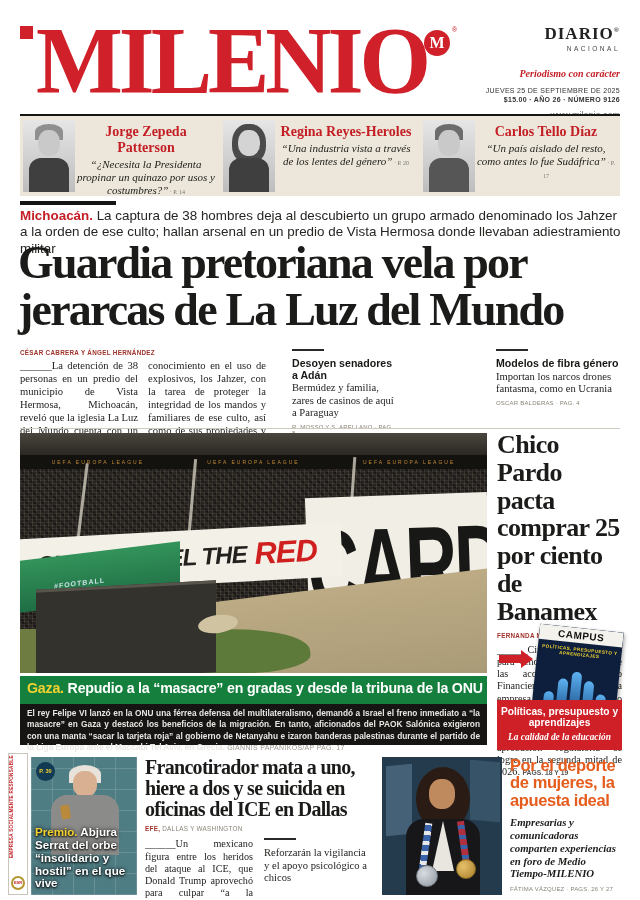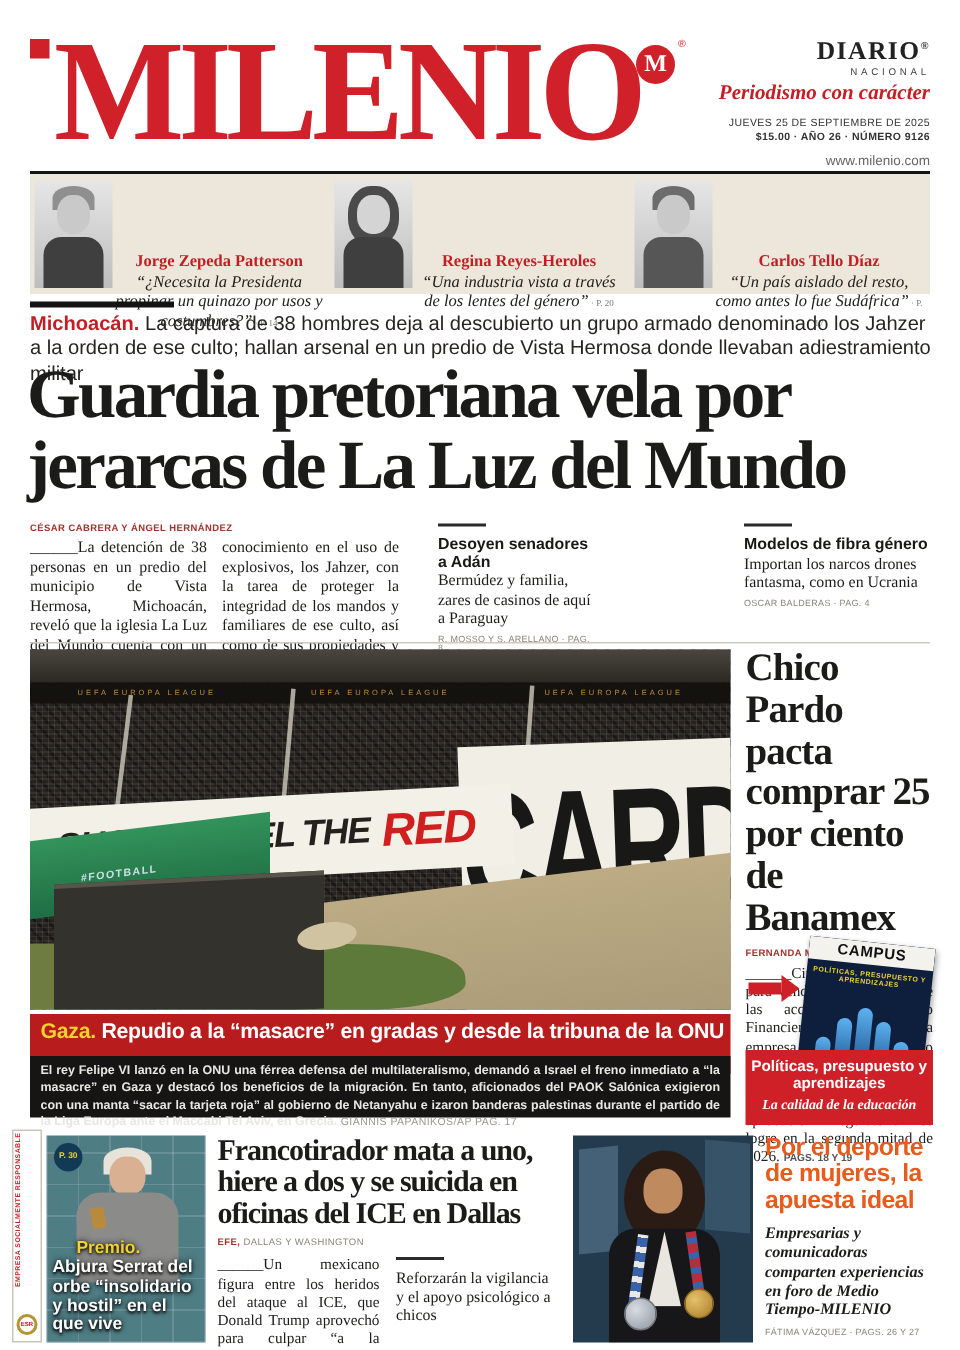--- a/index.html
+++ b/index.html
@@ -15,21 +15,21 @@
   .m-badge { position:absolute; left:424px; top:30px; width:26px; height:26px; border-radius:50%;
     background:#d0202a; color:#fff; text-align:center; line-height:26px;
     font-family:"Liberation Serif",serif; font-weight:bold; font-size:16px; }
   .m-reg { position:absolute; left:452px; top:26px; font-size:7px; color:#d0202a; }
   .pub-info { position:absolute; right:20px; top:24px; width:190px; text-align:right; }
   .pub-edition { font-family:"Liberation Serif",serif; font-weight:bold; font-size:17px;
     letter-spacing:1px; color:#222; }
   .pub-edition sup { font-size:7px; }
   .pub-scope { font-size:6.5px; letter-spacing:2.5px; color:#444; margin-top:1px; }
   .pub-slogan { font-family:"Liberation Serif",serif; font-style:italic; font-weight:bold;
-    font-size:14px; color:#c41e25; margin-top:3px; }
+    font-size:10px; color:#c41e25; margin-top:16px; }
   .pub-date { font-size:7px; color:#333; margin-top:8px; letter-spacing:.3px; }
   .pub-price { font-size:7px; font-weight:bold; color:#333; margin-top:2px; letter-spacing:.3px; }
   .pub-site { font-size:9px; color:#666; margin-top:7px; }
 
   
   .colstrip { position:absolute; left:20px; top:114px; width:600px; height:82px;
     background:#ece7da; border-top:2px solid #151515; display:flex; }
   .columnist { flex:1; display:flex; padding:4px 3px 2px 3px; }
   .avatar { width:52px; height:72px; position:relative; overflow:hidden; flex:none;
     background:linear-gradient(#e6e6e6,#bdbdbd); filter:grayscale(1); }
@@ -37,22 +37,22 @@
     background:#c9c9c9; }
   .av-hair { position:absolute; left:12px; top:4px; width:28px; height:16px;
     border-radius:50% 50% 0 0; background:#8f8f8f; }
   .av-body { position:absolute; left:6px; top:38px; width:40px; height:34px;
     border-radius:12px 12px 0 0; background:#3f3f3f; }
   .av2 .av-hair { background:#4a4a4a; height:40px; border-radius:45%; width:34px; left:9px; }
   .av2 .av-face { background:#d4d4d4; }
   .av3 .av-hair { background:#6c6c6c; }
   .av3 .av-body { background:#565656; }
   .col-text { flex:1; text-align:center; padding-top:4px; }
-  .col-name { font-family:"Liberation Serif",serif; font-weight:bold; font-size:11px;
-    color:#c41e25;margin-top:44px; }
+  .col-name { font-family:"Liberation Serif",serif; font-weight:bold; font-size:14px;
+    color:#c41e25; }
   .col-quote { font-family:"Liberation Serif",serif; font-style:italic; font-size:11px;
     line-height:1.18; color:#22211d; margin-top:2px; }
   .col-page { font-size:6px; color:#777; font-style:normal; }
 
   
   .kicker-dash { position:absolute; left:20px; top:201px; width:96px; height:4px; background:#141414; }
   .kicker { position:absolute; left:20px; top:208px; width:602px; font-size:13.4px;
     line-height:1.22; color:#262522; }
   .kicker-tag { color:#c41e25; font-weight:bold; }
 
@@ -111,21 +111,21 @@
   .walkway { position:absolute; left:84px; top:158px; width:400px; height:110px;
     background:linear-gradient(#bcab84,#a99a77); transform:skewY(-7deg); }
   .platform { position:absolute; left:16px; top:152px; width:180px; height:92px;
     background:#33322d; border-top:3px solid #57544c; transform:skewY(-3deg); }
   .sandbag { position:absolute; left:178px; top:182px; width:40px; height:18px;
     border-radius:50%; background:#cfc3a2; transform:rotate(-8deg); }
   .grasspatch { position:absolute; left:120px; top:196px; width:170px; height:46px;
     border-radius:40% 60% 30% 50%; background:#5e7a3a; transform:rotate(-4deg); }
 
   
-  .cap-bar { position:absolute; left:20px; top:676px; width:467px; height:40px; background:#b91c1c;
+  .cap-bar { position:absolute; left:20px; top:676px; width:467px; height:40px; background:#15803d;
     color:#fff; font-weight:bold; font-size:14.2px; line-height:25px; padding-left:7px;
     letter-spacing:-0.2px; white-space:nowrap; }
   .cap-tag { color:#f2d230; }
   .cap-block { position:absolute; left:20px; top:704px; width:467px; height:41px; background:#161514;
     color:#e9e7e2; font-weight:bold; font-size:8.3px; line-height:1.38; padding:4px 7px;
     text-align:justify; }
   .credit { color:#9b978d; font-weight:normal; font-size:7px; letter-spacing:.3px; }
 
   
   .bnx { position:absolute; left:497px; top:431px; width:125px; }
@@ -180,21 +180,21 @@
     border-radius:50% 50% 0 0; background:#e7e3da; }
   .sr-face { position:absolute; left:42px; top:14px; width:24px; height:26px; border-radius:45%;
     background:#d9b091; }
   .sr-body { position:absolute; left:20px; top:38px; width:68px; height:60px;
     border-radius:16px 16px 0 0; background:#8b8b89; }
   .sr-award { position:absolute; left:30px; top:48px; width:9px; height:14px;
     background:#b98a3c; border-radius:2px; transform:rotate(-10deg); }
   .serrat-cap { position:absolute; left:0; bottom:0; width:100%; padding:3px 4px 5px 4px;
     font-weight:bold; font-size:11.6px; line-height:1.1; color:#fff;
     text-shadow:0 1px 2px #000, 0 0 4px rgba(0,0,0,.9); }
-  .serrat-tag { color:#f2d230;margin-left:16px; }
+  .serrat-tag { color:#f2d230; }
 
   .dallas { position:absolute; left:145px; top:757px; width:227px; }
   .dal-headline { font-family:"Liberation Serif",serif; font-weight:bold; font-size:20px;
     line-height:1.04; letter-spacing:-0.7px; color:#1b1b19; }
   .dal-byline { margin-top:6px; }
   .dal-cols { margin-top:6px; display:flex; gap:11px; }
   .dal-col { width:108px; }
   .dal-body { font-family:"Liberation Serif",serif; font-size:10.2px; line-height:1.2;
     text-align:justify; color:#1c1c1a; }
 

